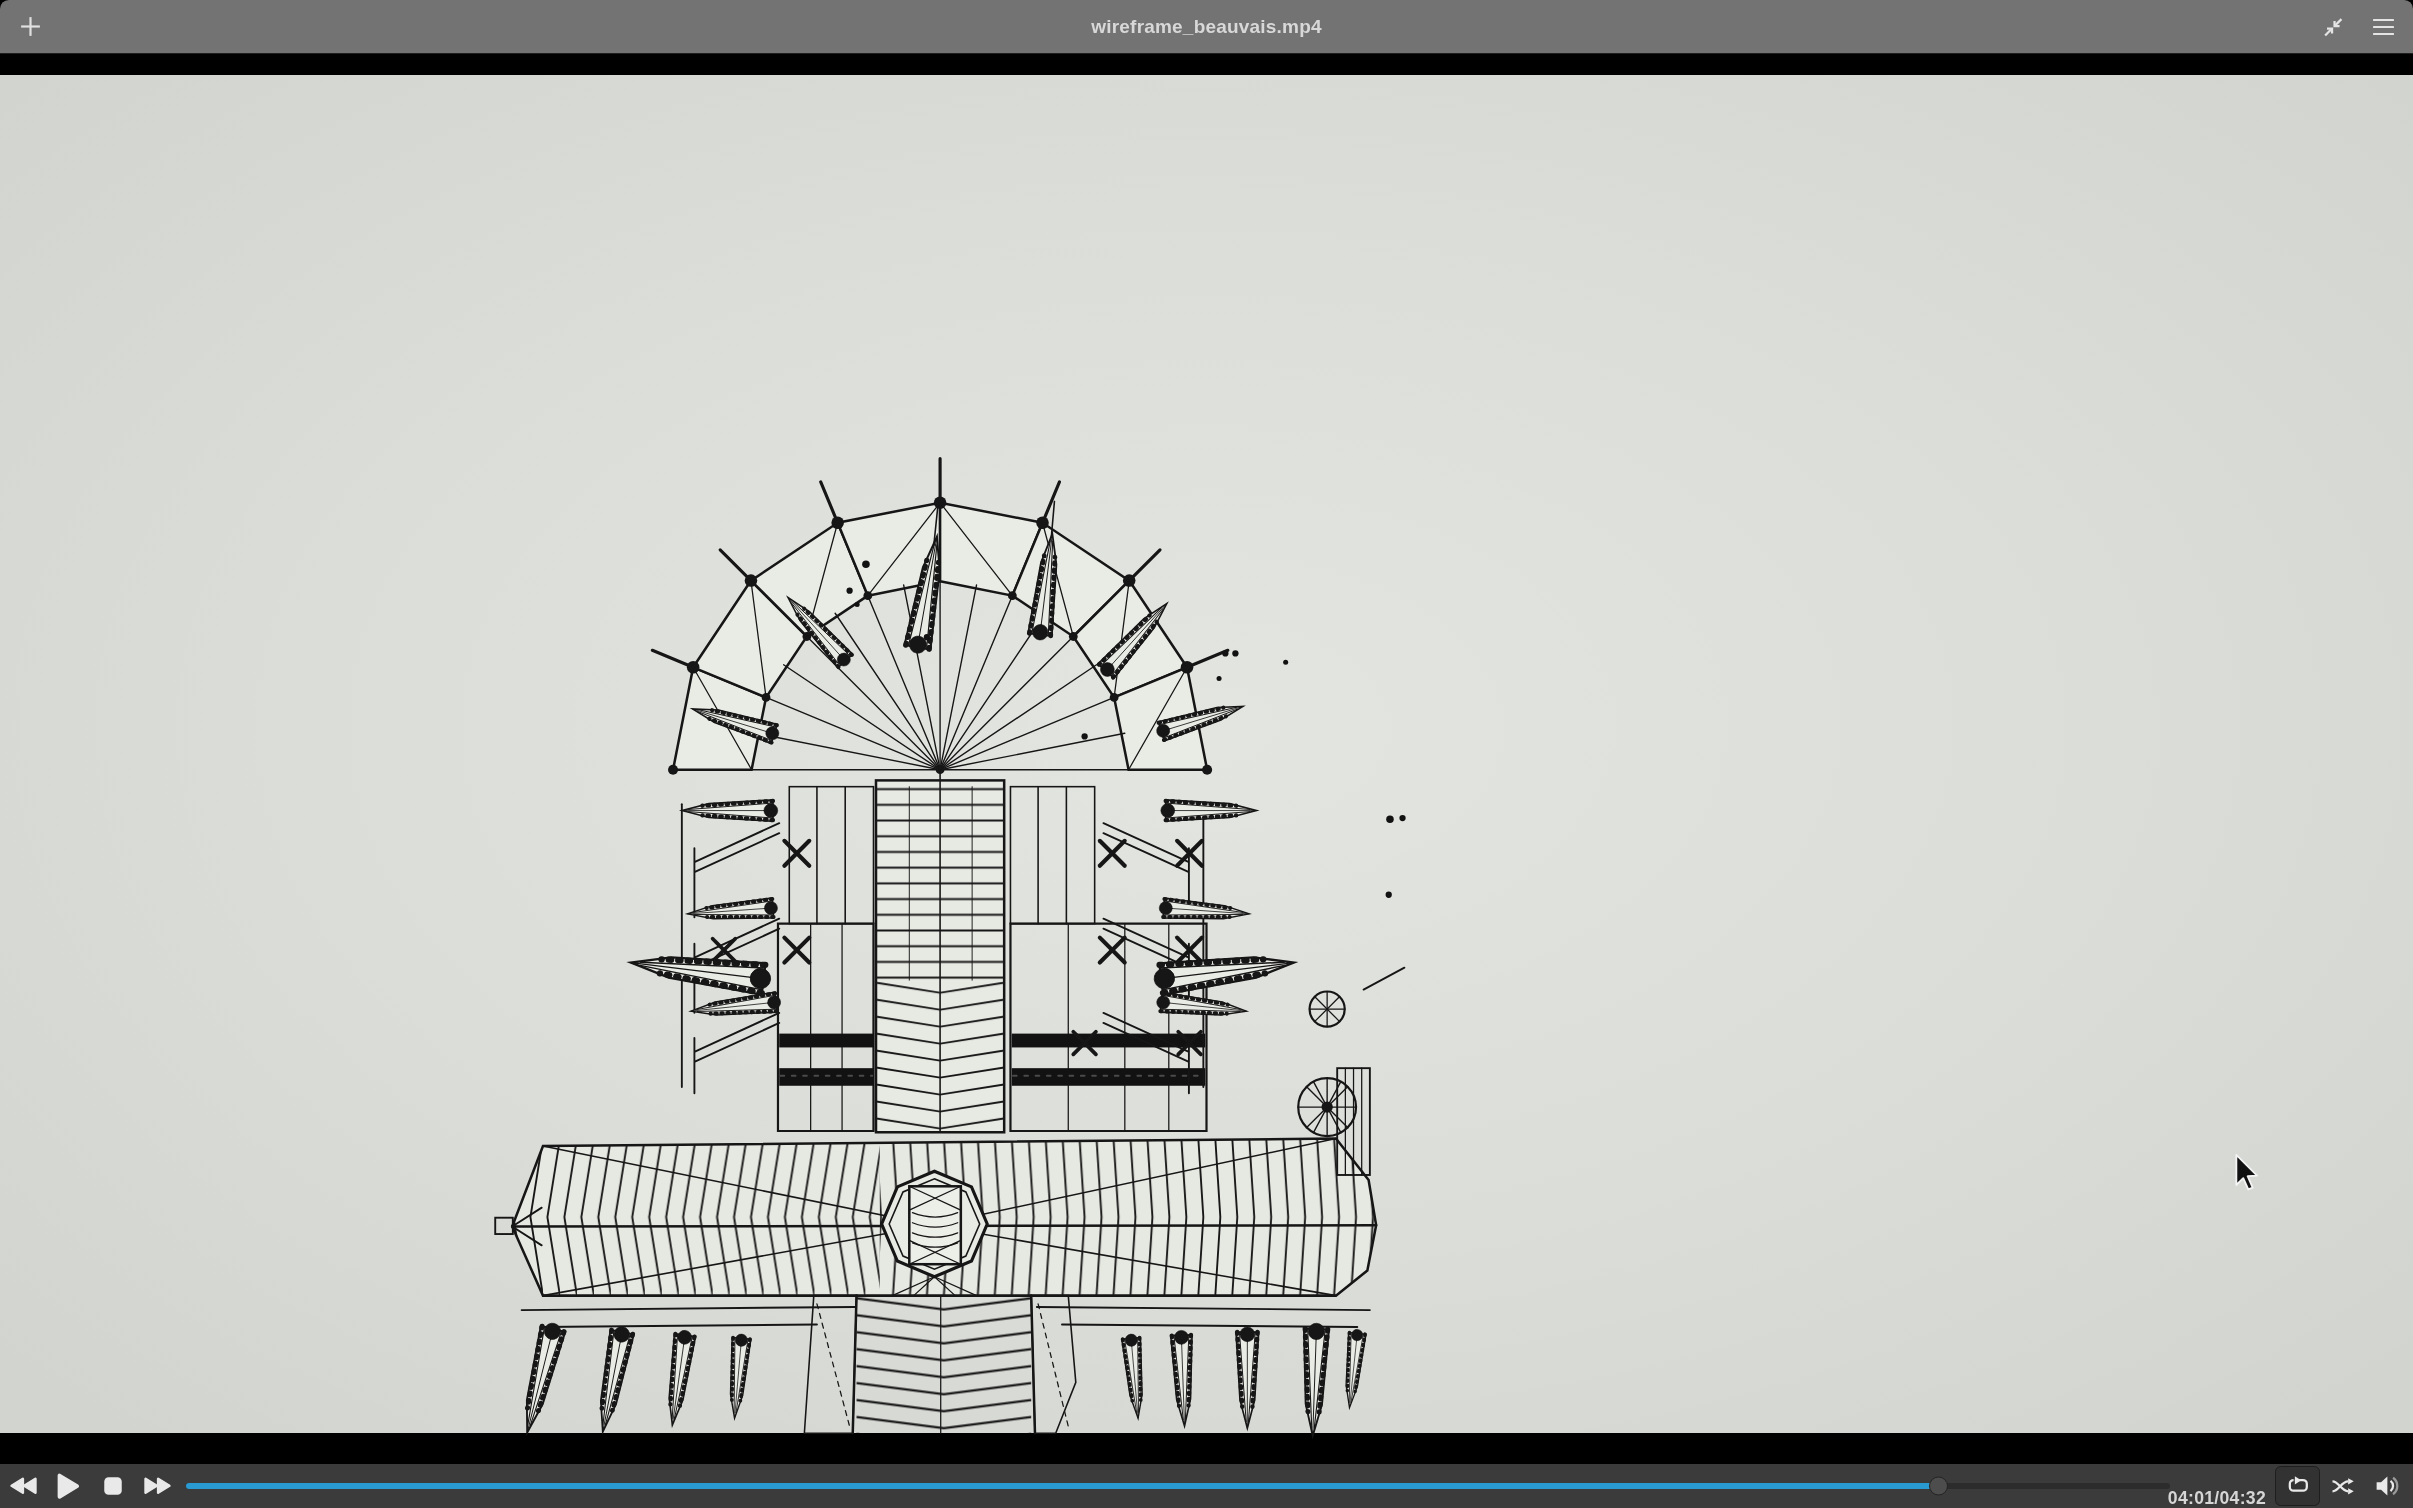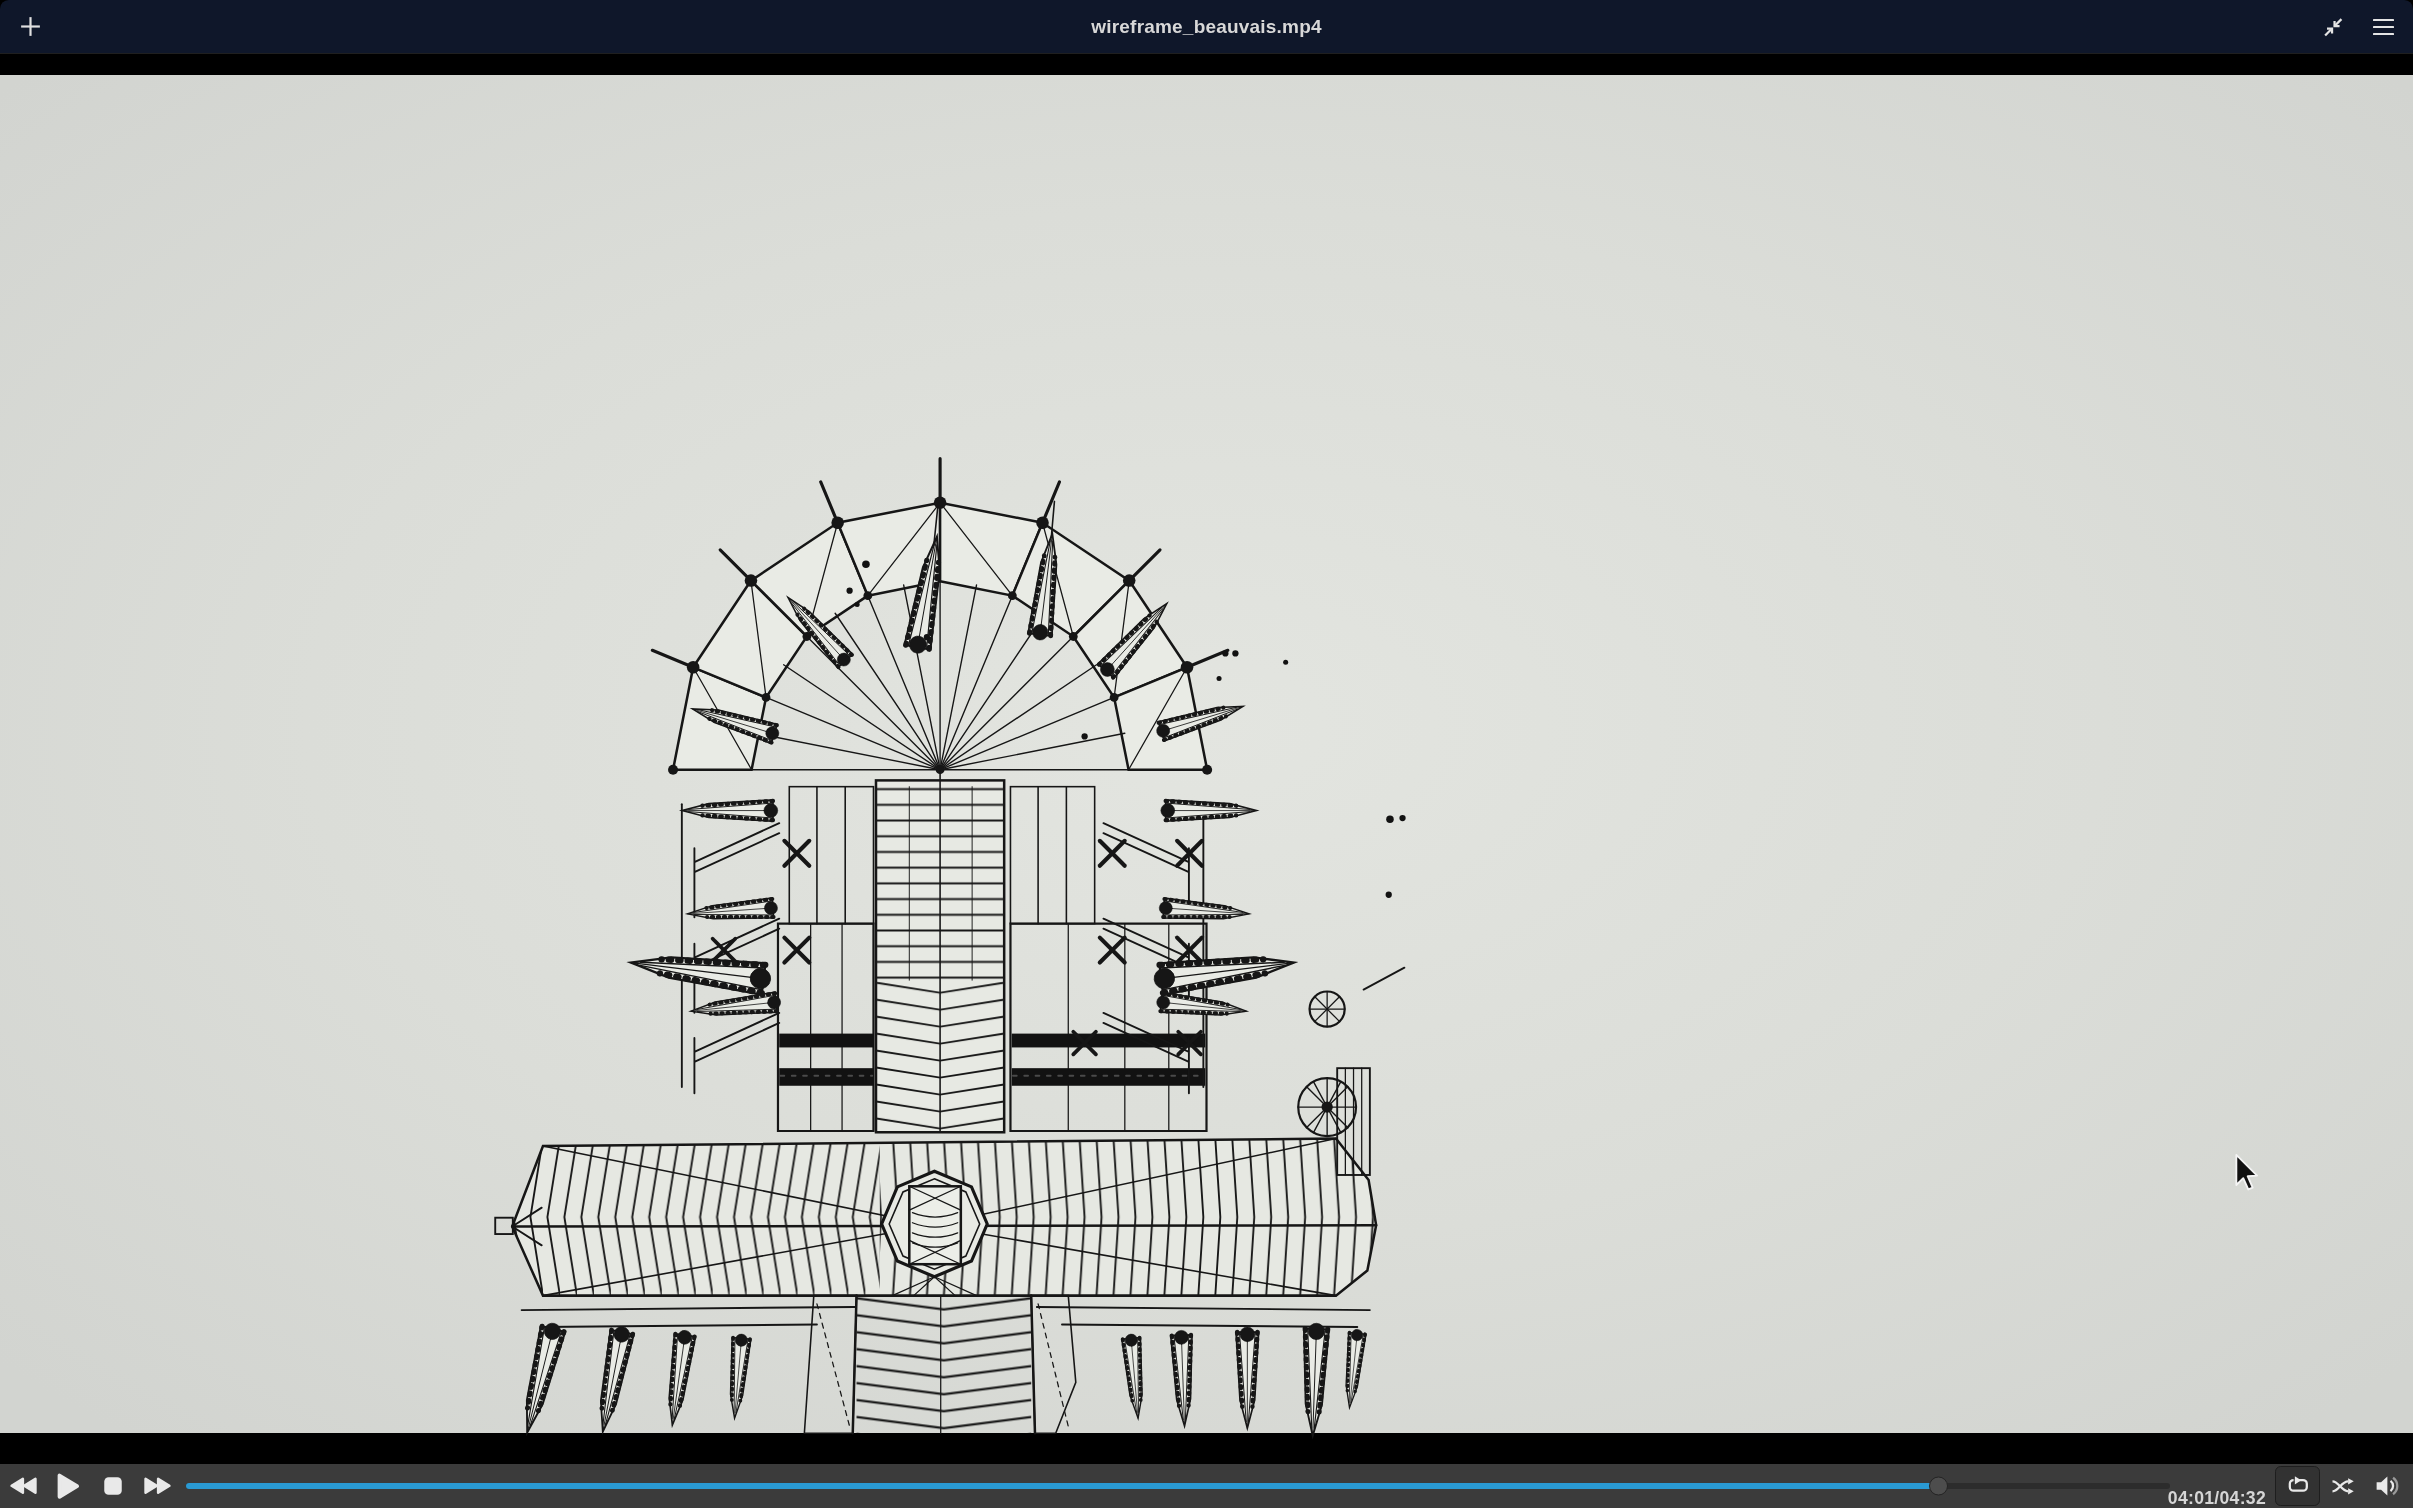--- a/index.html
+++ b/index.html
@@ -1,20 +1,20 @@
 <!DOCTYPE html>
 <html style="font-size:10px"><head>
 <meta charset="utf-8">
 <style>
   html,body{margin:0;padding:0;}
   body{width:2413px;height:1508px;overflow:hidden;background:#000;
        font-family:"Liberation Sans", sans-serif;position:relative;}
 
   
-  .titlebar{position:absolute;top:0;left:0;right:0;height:53px;background:#0f172a;
+  .titlebar{position:absolute;top:0;left:0;right:0;height:53px;background:#737373;
     border-radius:8.8px 8.8px 0 0;display:flex;align-items:center;z-index:10;
     border-bottom:0.6px solid #1f1f1f;}
   .tb-btn{display:flex;align-items:center;justify-content:center;cursor:default;}
   .new-btn{position:absolute;left:16.3px;width:28px;height:28px;top:12.6px;}
   .win-title{flex:1;text-align:center;color:#d8d8d8;font-size:19px;font-weight:700;
     letter-spacing:0.2px;}
   .unfs-btn{position:absolute;left:2322px;top:15.7px;width:22.6px;height:22.6px;}
   .menu-btn{position:absolute;left:2373px;top:15.7px;width:21.4px;height:22.6px;
     display:flex;flex-direction:column;justify-content:center;gap:4.4px;}
   .menu-btn span{display:block;height:2.5px;background:#e4e4e4;border-radius:0.6px;}

